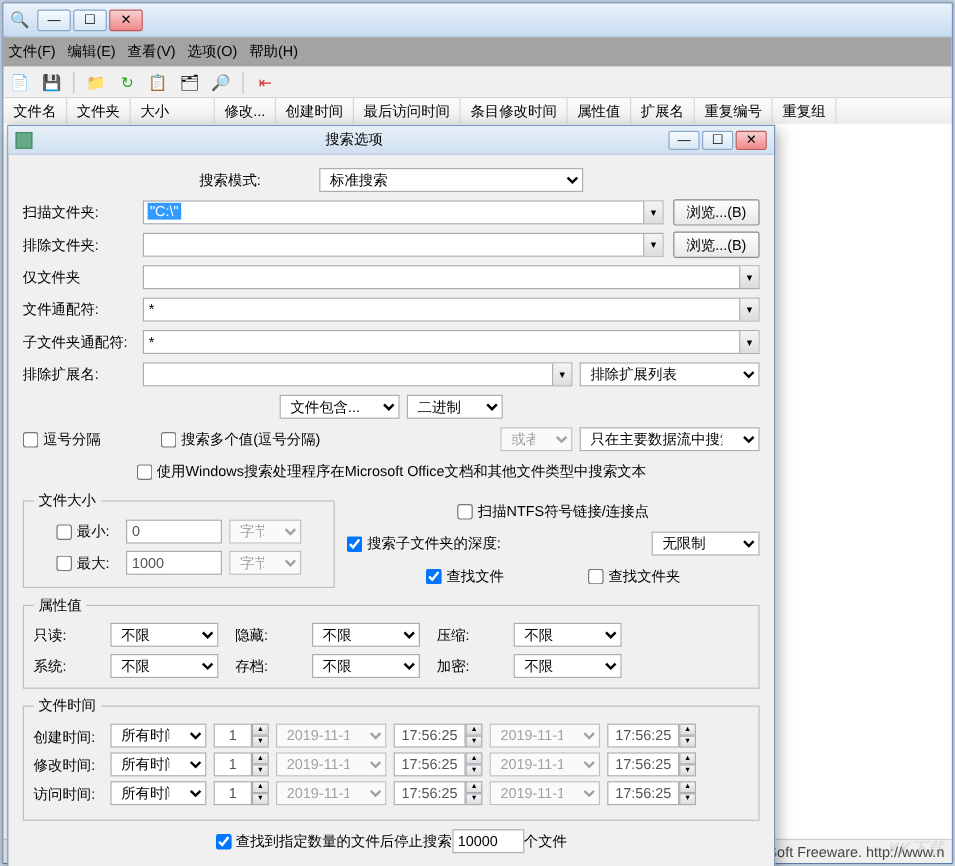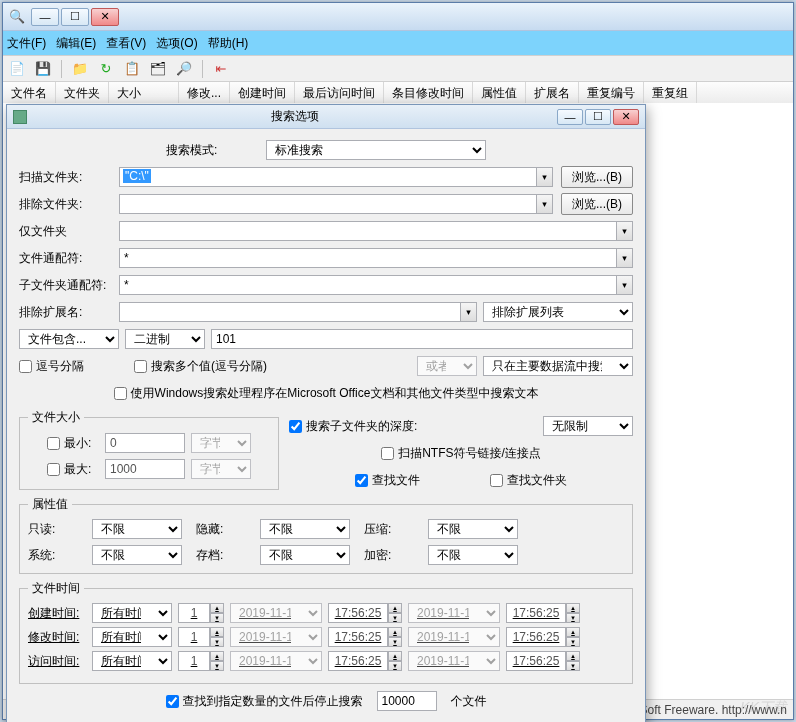--- a/index.html
+++ b/index.html
@@ -6,21 +6,21 @@
 body { background: #c8d8e8; width: 796px; height: 722px; overflow: hidden; position: relative; }
 
 .main-window { position: absolute; top: 2px; left: 2px; width: 792px; height: 718px; background: #fff; border: 1px solid #5a7ca8; box-shadow: 0 0 4px rgba(0,0,0,0.3); }
 .titlebar { height: 28px; background: linear-gradient(#eaf3fb, #c7dbf0); display: flex; align-items: center; padding: 0 6px; border-bottom: 1px solid #b0c4de; }
 .titlebar .icon { width: 16px; height: 16px; margin-right: 6px; display: inline-flex; align-items: center; justify-content: center; font-size: 13px; }
 .titlebar .title { flex: 1; color: #000; }
 .win-btns { display: flex; gap: 2px; }
 .win-btn { width: 28px; height: 18px; border: 1px solid #8aa8c8; background: linear-gradient(#f5faff,#d8e8f5); display: flex; align-items: center; justify-content: center; font-size: 11px; cursor: pointer; border-radius: 2px; }
 .win-btn.close { background: linear-gradient(#f8d0d0,#f08888); border-color: #c05858; }
 
-.menubar { height: 22px; background: #7dd3fc; display: flex; align-items: center; padding: 12px 4px; gap: 10px; border-bottom: 1px solid #d0d0d0; }
+.menubar { height: 22px; background: #a3a3a3; display: flex; align-items: center; padding: 12px 4px; gap: 10px; border-bottom: 1px solid #d0d0d0; }
 .menubar span { cursor: pointer; }
 
 .toolbar { height: 26px; background: #f0f0f0; border-bottom: 1px solid #d0d0d0; display: flex; align-items: center; padding: 0 4px; gap: 6px; }
 .toolbar .tbtn { width: 20px; height: 20px; display: inline-flex; align-items: center; justify-content: center; font-size: 13px; cursor: pointer; }
 .toolbar .sep { width: 1px; height: 18px; background: #c0c0c0; margin: 0 2px; }
 
 .colheaders { height: 22px; background: linear-gradient(#fdfdfd,#ececec); border-bottom: 1px solid #d0d0d0; display: flex; }
 .colheaders .col { padding: 3px 8px; border-right: 1px solid #d8d8d8; white-space: nowrap; cursor: pointer; }
 
 .content-area { position: absolute; top: 100px; left: 0; right: 0; bottom: 20px; background: #fff; }
@@ -41,21 +41,21 @@
 select { padding-right: 14px; }
 .combo { position: relative; display: inline-block; }
 .combo input { padding-right: 18px; }
 .combo .arr { position: absolute; right: 1px; top: 1px; width: 16px; height: 18px; background: linear-gradient(#f5f5f5,#ddd); border-left: 1px solid #abadb3; display: flex; align-items: center; justify-content: center; font-size: 9px; cursor: pointer; }
 .btn { height: 22px; padding: 0 10px; background: linear-gradient(#fdfdfd,#e8e8e8); border: 1px solid #8a8a8a; cursor: pointer; border-radius: 2px; }
 input[type=checkbox] { margin-right: 4px; vertical-align: middle; }
 
 fieldset { border: 1px solid #c0c0c0; padding: 6px 8px 8px 8px; margin-bottom: 6px; }
 fieldset legend { padding: 0 4px; }
 
-.timerow { display: flex; align-items: center; gap: 6px; margin-bottom: 4px; text-decoration: underline; }
+.timerow { display: flex; align-items: flex-end; gap: 6px; margin-bottom: 4px; }
 .timerow .tl { width: 58px; }
 .spinner { display:inline-flex; }
 .spinner input { width: 32px; text-align:center; }
 .spinbtns { display:flex; flex-direction:column; width:14px; }
 .spinbtns span { height:10px; background:linear-gradient(#f5f5f5,#ddd); border:1px solid #abadb3; font-size:7px; line-height:8px; text-align:center; cursor:pointer; }
 
 .hl { background: #3399ff; color: #fff; padding: 0 2px; }
 </style>
 </head>
 <body>
@@ -156,21 +156,20 @@
 
     <div class="row">
       <span class="lbl">排除扩展名:</span>
       <div class="combo" style="flex:1"><input type="text" style="width: 100%;"><span class="arr">▾</span></div>
       <select style="width:150px;margin-left:6px"><option>排除扩展列表</option></select>
     </div>
 
     <div class="row">
       <select style="width:100px"><option>文件包含...</option></select>
       <select style="width:80px;margin-left:6px"><option>二进制</option></select>
-      <input type="text" style="flex: 1 1 0%; margin-left: 6px;" value="101">
     </div>
 
     <div class="row">
       <label><input type="checkbox" style=""><span>逗号分隔</span></label>
       <label style="margin-left:50px"><input type="checkbox" style=""><span>搜索多个值(逗号分隔)</span></label>
       <select style="width:60px;margin-left:auto" disabled=""><option>或者</option></select>
       <select style="width:150px;margin-left:6px"><option>只在主要数据流中搜索</option></select>
     </div>
 
     <div class="row">
@@ -186,25 +185,25 @@
           <select style="width:60px;margin-left:6px" disabled=""><option>字节</option></select>
         </div>
         <div class="row" style="margin-bottom:0">
           <label style="width:58px"><input type="checkbox" style=""><span>最大:</span></label>
           <input type="text" style="width: 80px;" disabled="" value="1000">
           <select style="width:60px;margin-left:6px" disabled=""><option>字节</option></select>
         </div>
       </fieldset>
       <div style="flex:1;padding-top:6px">
         <div class="row">
+            <label><input type="checkbox" style=""><span>扫描NTFS符号链接/连接点</span></label>
+          </div>
+        <div class="row">
             <label><input type="checkbox" checked="" style=""><span>搜索子文件夹的深度:</span></label>
           <select style="width:90px;margin-left:auto"><option>无限制</option></select>
-          </div>
-        <div class="row">
-            <label><input type="checkbox" style=""><span>扫描NTFS符号链接/连接点</span></label>
           </div>
         <div class="row">
           <label><input type="checkbox" checked="" style=""><span>查找文件</span></label>
           <label style="margin-left:70px"><input type="checkbox" style=""><span>查找文件夹</span></label>
         </div>
       </div>
     </div>
 
     <fieldset>
       <legend>属性值</legend>
@@ -304,18 +303,18 @@
             <div class="spinbtns">
               <span>▴</span>
               <span>▾</span>
             </div>
           </div>
       </div>
     </fieldset>
 
     <div class="row" style="margin-top:6px">
       <label><input type="checkbox" checked="" style=""><span>查找到指定数量的文件后停止搜索</span></label>
-      <input type="text" style="width: 60px; margin: 0px 14px;" value="10000">
+      <input type="text" style="width: 60px; margin: 0px 0;" value="10000">
       <span>个文件</span>
     </div>
 
   </div>
 </div>
 
 </body></html>

